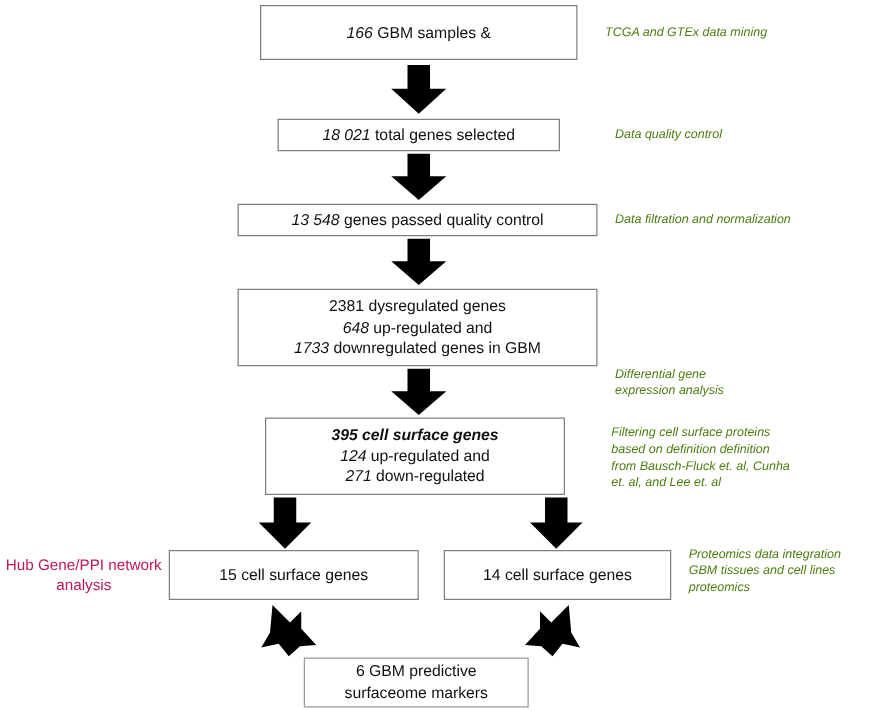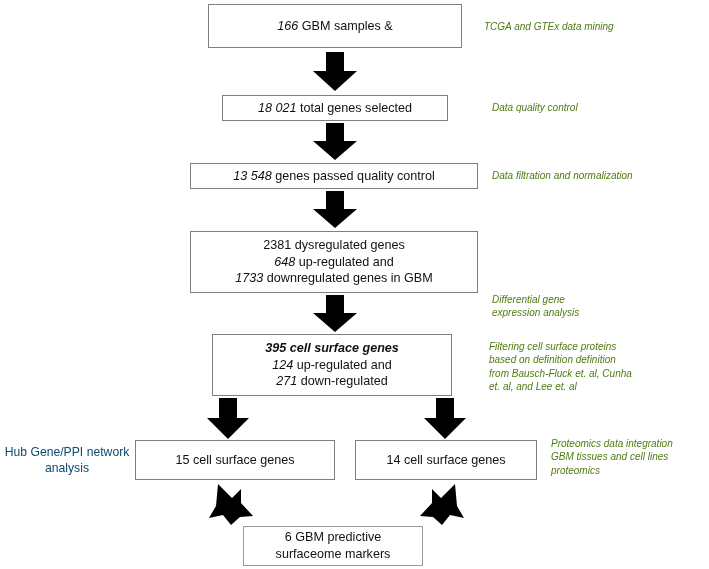--- a/index.html
+++ b/index.html
@@ -48,21 +48,21 @@
     white-space: nowrap;
   }
   .annot .ln { display: block; }
 
   
   .annot-plain {
     position: absolute;
     font-style: normal;
     font-size: 12.2px;
     line-height: 1.34;
-    color: #0c4a6e;
+    color: #be185d;
     text-align: center;
     white-space: nowrap;
   }
   .annot-plain .ln { display: block; }
   svg.arrow { position: absolute; overflow: visible; }
 </style>
 </head>
 <body>
 
 <div class="box" style="left:208px; top:4px; width:254px; height:44px;">

